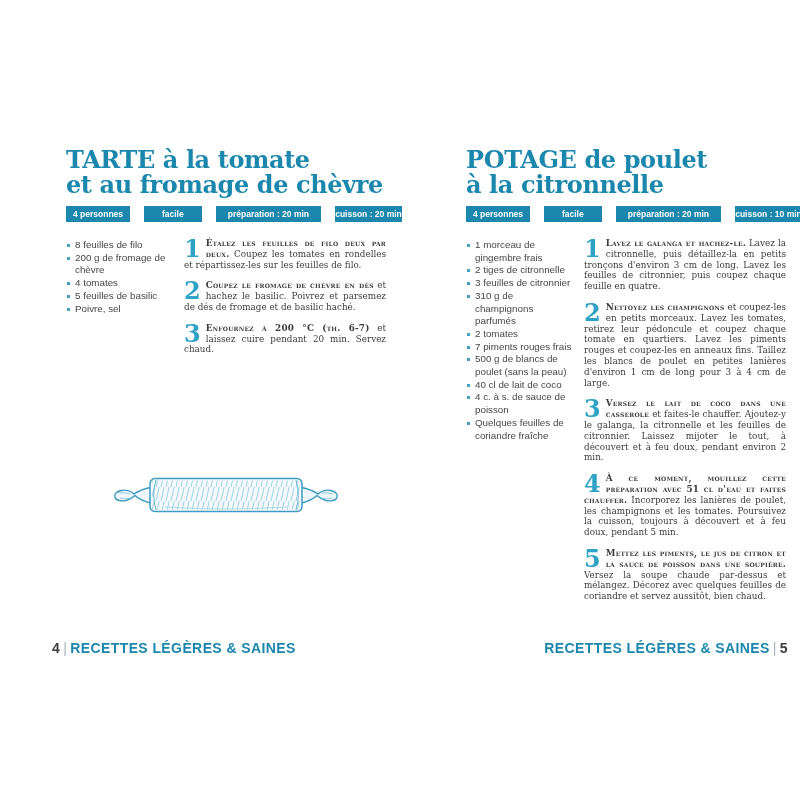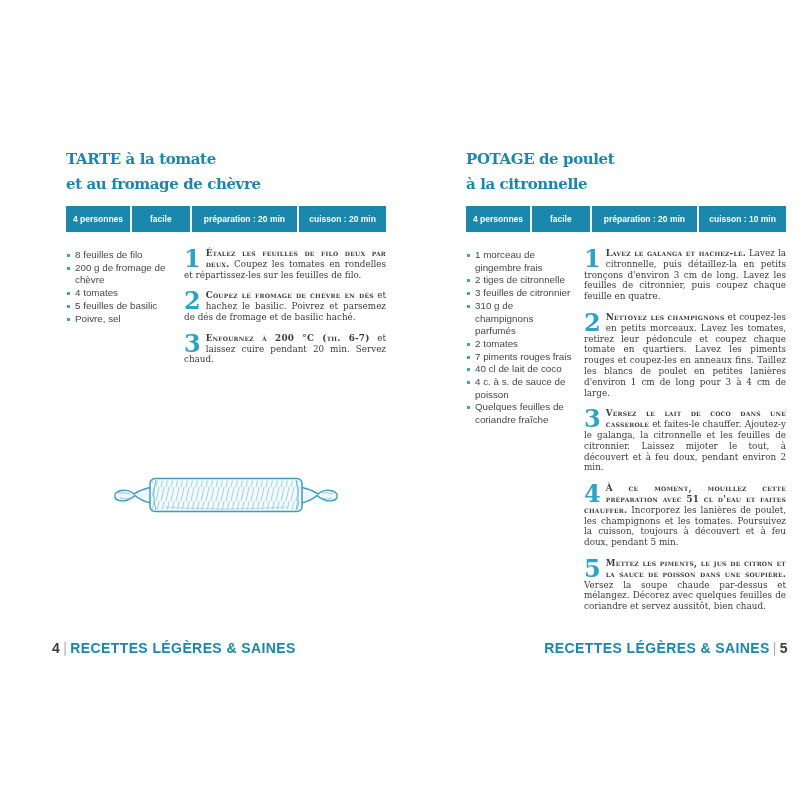--- a/index.html
+++ b/index.html
@@ -7,25 +7,25 @@
     width:800px;height:800px;background:#ffffff;position:relative;overflow:hidden;
     font-family:"Liberation Sans", sans-serif;
   }
   .page{position:absolute;top:147px;width:320px;}
   .page-left{left:66px;}
   .page-right{left:466px;}
 
   .recipe-title{
     font-family:"DejaVu Serif", serif;
     font-weight:bold;
-    font-size:15px;line-height:25px;
+    font-size:24px;line-height:25px;
     color:#1b87ad;letter-spacing:-0.4px;
     margin:0 0 9px 0;
   }
-  .info-bar{display:flex;gap:2px;height:26px;margin-bottom:16px;text-align:center;}
+  .info-bar{display:flex;gap:14px;height:16px;margin-bottom:16px;text-align:center;}
   .info-seg{
     background:#1b87ad;color:#ffffff;
     font-size:8.5px;font-weight:bold;
     display:flex;align-items:center;justify-content:center;
     white-space:nowrap;
   }
   .seg-a{flex:0 0 20%;}
   .seg-b{flex:0 0 18%;}
   .seg-c{flex:0 0 33%;}
   .seg-d{flex:1;}
@@ -140,20 +140,21 @@
 
   <div class="content-row">
     <div class="ingredients-col">
       <ul class="ingredients">
         <li>1 morceau de gingembre frais</li>
         <li>2 tiges de citronnelle</li>
         <li>3 feuilles de citronnier</li>
         <li>310 g de champignons parfumés</li>
         <li>2 tomates</li>
         <li>7 piments rouges frais</li>
+        <li>500 g de blancs de poulet (sans la peau)</li>
         <li>40 cl de lait de coco</li>
         <li>4 c. à s. de sauce de poisson</li>
         <li>Quelques feuilles de coriandre fraîche</li>
       </ul>
     </div>
     <div class="steps-col">
       <div class="step">
         <span class="step-number">1</span><span class="step-lead">Lavez le galanga et hachez-le.</span> <span>Lavez la citronnelle, puis détaillez-la en petits tronçons d'environ 3 cm de long. Lavez les feuilles de citronnier, puis coupez chaque feuille en quatre.</span>
       </div>
       <div class="step">

